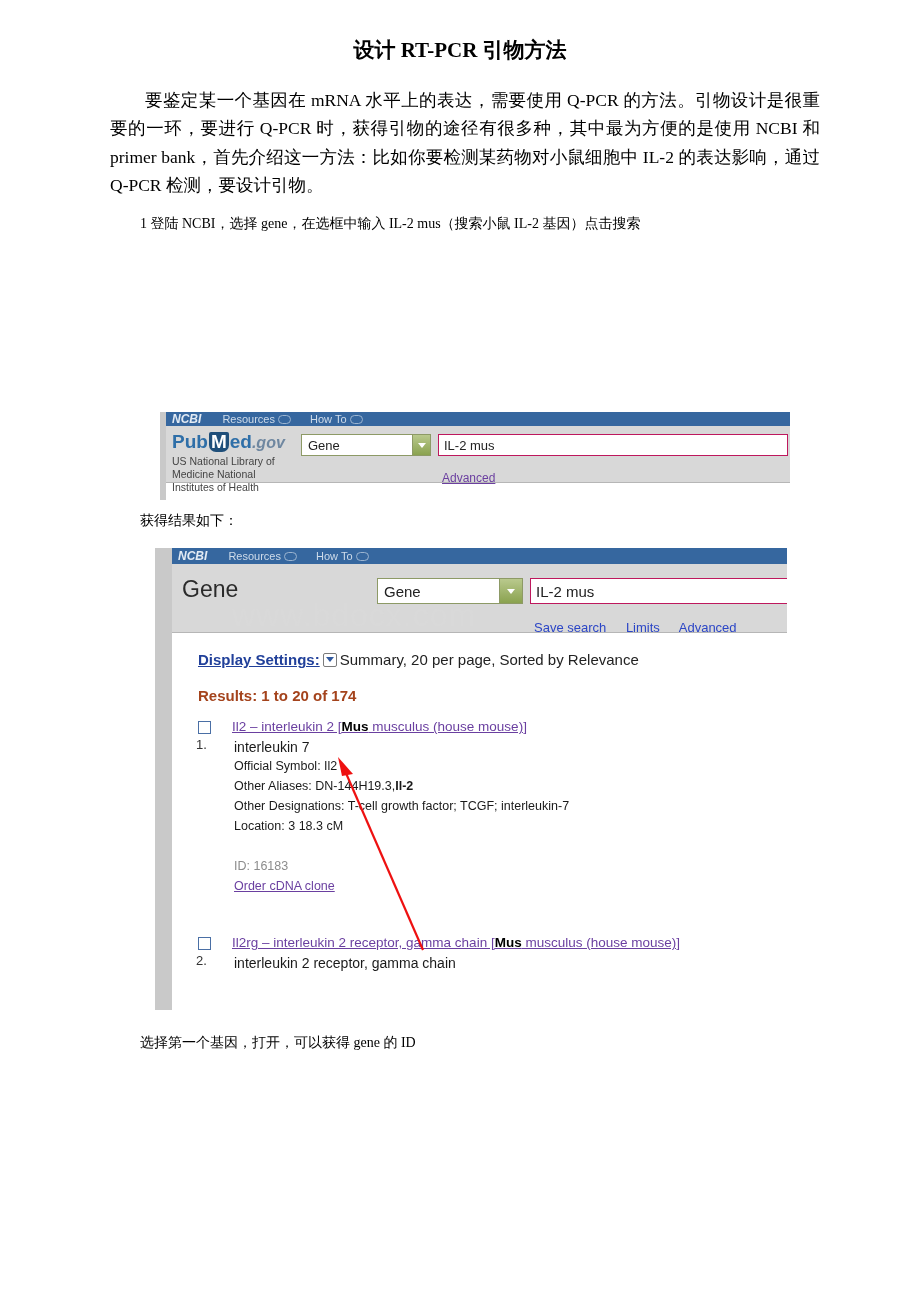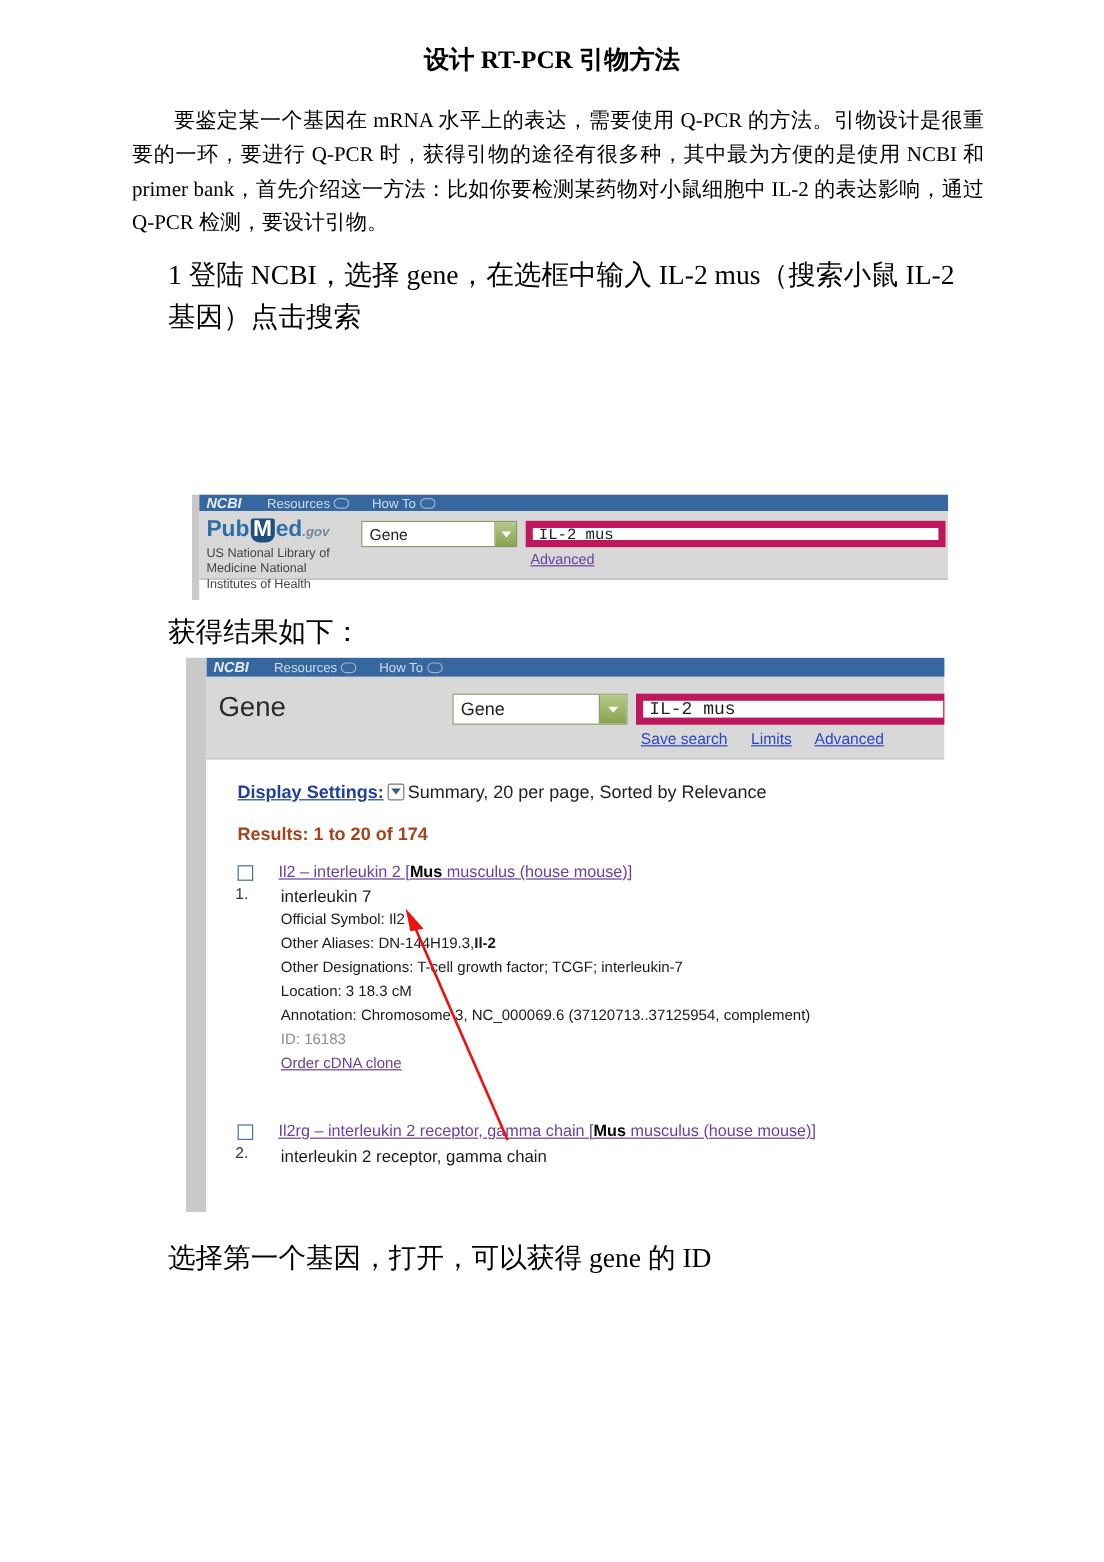--- a/index.html
+++ b/index.html
@@ -39,21 +39,21 @@
     margin: 0;
     padding: 22px 100px 0 110px;
     font-size: 17.5px;
     line-height: 1.62;
     text-align: justify;
     text-indent: 2em;
   }
   .line {
     margin: 0;
     padding: 14px 100px 0 140px;
-    font-size: 23px;
+    font-size: 14px;
     line-height: 1.5;
   }
   .line.tight { padding-top: 10px; }
 
   
   .shot {
     position: absolute;
     font-family: "Liberation Sans", "DejaVu Sans", sans-serif;
     background: #ffffff;
     overflow: hidden;
@@ -103,21 +103,21 @@
   }
   .pm-m {
     display: inline-block;
     background: #1f4f7a;
     color: #ffffff;
     padding: 0 2px 1px 2px;
     border-radius: 2px 2px 7px 7px;
     margin: 0 1px;
   }
   .pm-gov {
-    font-size: 11px;
+    font-size: 16px;
     font-style: italic;
     font-weight: bold;
     color: #6f87a0;
   }
   .pm-sub {
     font-family: "Liberation Sans", "DejaVu Sans", sans-serif;
     font-size: 10.5px;
     color: #444;
     line-height: 1.22;
     margin-top: 3px;
@@ -146,34 +146,34 @@
     content: "";
     border-left: 4px solid transparent;
     border-right: 4px solid transparent;
     border-top: 5px solid #ffffff;
     display: block;
   }
 
   .q-input {
     position: absolute;
     background: #ffffff;
-    border: 6px solid #be185d;
+    border: 1px solid #be185d;
     box-sizing: border-box;
     font-size: 13px;
     color: #222;
     padding-left: 5px;
     display: flex; align-items: center;
     overflow: hidden;
-    font-family: Liberation Mono, monospace;
   }
   .q-links {
     position: absolute;
     font-size: 12px;
     color: #7a3fa0;
     white-space: nowrap;
+    margin-top: 12px;
   }
   .q-links a {
     color: #2c46c6;
     text-decoration: underline;
     margin-right: 16px;
   }
   .q-links a.violet { color: #6b3fa0; }
 
   .shot-body { background: #ffffff; position: relative; }
 
@@ -358,21 +358,20 @@
     <div class="res-chk" style="left:26px; top:88px;"></div>
     <div class="res-num" style="left:24px; top:104px;">1.</div>
     <div class="res-title" style="left:60px; top:86px;"><span>Il2 – interleukin 2 [</span><b>Mus</b><span> musculus (house mouse)]</span></div>
 
     <div class="res-line" style="left:62px; top:106px; font-size:14px;">interleukin 7</div>
 
     <div class="res-line" style="left:62px; top:126px;"><span>Official Symbol:</span> <span>Il2</span></div>
     <div class="res-line" style="left:62px; top:146px;"><span>Other Aliases:</span> <span>DN-144H19.3,</span><b>Il-2</b></div>
     <div class="res-line" style="left:62px; top:166px;"><span>Other Designations:</span> <span>T-cell growth factor; TCGF; interleukin-7</span></div>
     <div class="res-line" style="left:62px; top:186px;"><span>Location:</span> <span>3 18.3 cM</span></div>
-    <div class="res-line" style="left:62px; top:206px;"><span>Annotation:</span> <span>Chromosome 3, NC_000069.6 (37120713..37125954, complement)</span></div>
     <div class="res-line dim" style="left:62px; top:226px;">ID: 16183</div>
     <div class="res-line" style="left:62px; top:246px;"><span class="lk">Order cDNA clone</span></div>
 
     <div class="res-chk" style="left:26px; top:304px;"></div>
     <div class="res-num" style="left:24px; top:320px;">2.</div>
     <div class="res-title" style="left:60px; top:302px;"><span>Il2rg – interleukin 2 receptor, gamma chain [</span><b>Mus</b><span> musculus (house mouse)]</span></div>
     <div class="res-line" style="left:62px; top:322px; font-size:14px;">interleukin 2 receptor, gamma chain</div>
   </div>
 </div>
 

